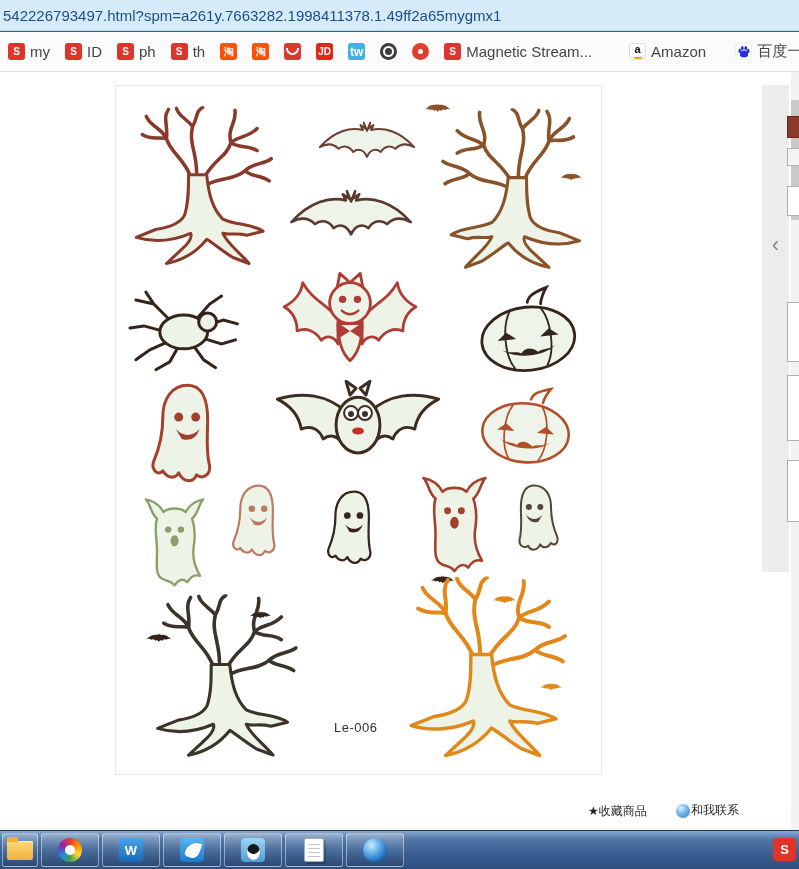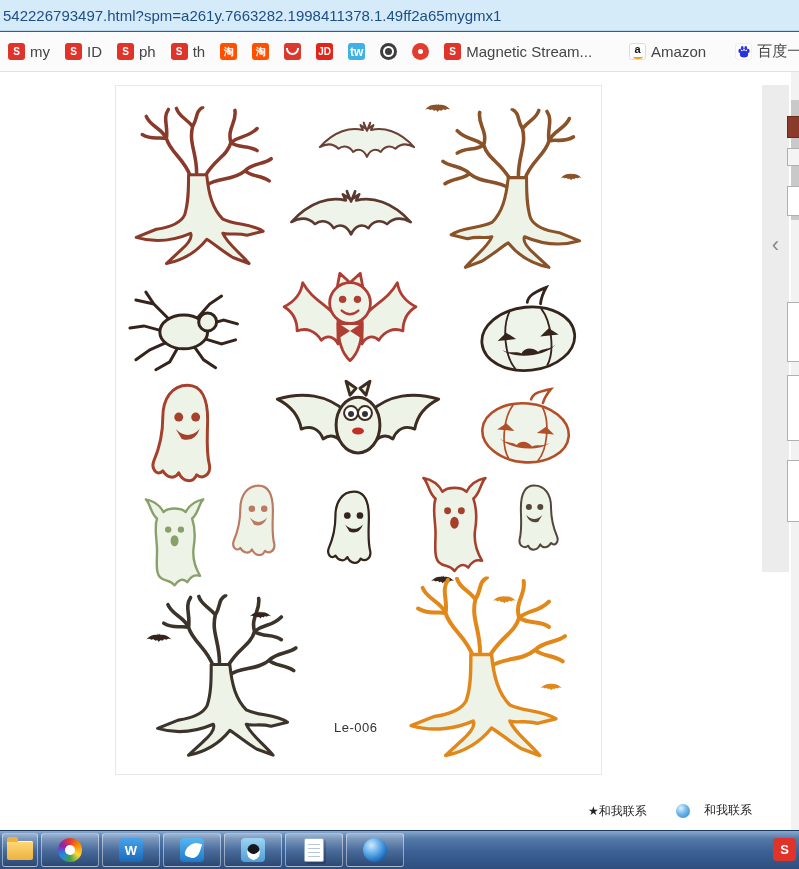--- a/index.html
+++ b/index.html
@@ -54,21 +54,21 @@
   .eb-a { top:44px; height:22px; background:#8b3a2a; border-color:#6a2a1a; }
   .eb-b { top:76px; height:18px; background:#f4f4f4; }
   .eb-c { top:114px; height:30px; }
   .eb-d { top:230px; height:60px; }
   .eb-e { top:303px; height:66px; }
   .eb-f { top:388px; height:62px; }
 
   .footer-links { position:absolute; top:731px; left:0; width:799px; height:20px; }
   .fav { position:absolute; left:588px; top:0; font-size:12px; color:#222; cursor:pointer; white-space:nowrap; }
   .contact { position:absolute; left:676px; top:-1px; font-size:12px; color:#222;
-    display:flex; align-items:center; gap:14px; cursor:pointer; white-space:nowrap; }
+    display:flex; align-items:center; gap:1px; cursor:pointer; white-space:nowrap; }
   .qq-ball { width:14px; height:14px; border-radius:50%; flex:none;
     background:radial-gradient(circle at 35% 30%, #dff1ff, #6db6ea 45%, #2b7fc4); }
 
   
   .taskbar { position:absolute; top:830px; left:0; width:799px; height:39px;
     background:linear-gradient(#88a9cf, #547aa8 20%, #3c6093 55%, #2e4f7f);
     border-top:1px solid #1d3a5f; display:flex; align-items:center; padding-left:2px; gap:3px; }
   .tb-btn { width:58px; height:34px; border:1px solid rgba(255,255,255,.45); border-radius:3px;
     background:linear-gradient(rgba(255,255,255,.30), rgba(255,255,255,.08) 45%, rgba(0,0,0,.10));
     display:flex; align-items:center; justify-content:center; cursor:pointer; flex:none; }
@@ -307,21 +307,21 @@
     <div class="scroll-thumb"></div>
 
     <div class="edge-box eb-a"></div>
     <div class="edge-box eb-b"></div>
     <div class="edge-box eb-c"></div>
     <div class="edge-box eb-d"></div>
     <div class="edge-box eb-e"></div>
     <div class="edge-box eb-f"></div>
 
     <div class="footer-links">
-      <span class="fav">★和我联系</span>
+      <span class="fav">★收藏商品</span>
       <span class="contact">
         <i class="qq-ball"></i>
         <span>和我联系</span>
       </span>
     </div>
   </div>
 
   <div class="taskbar">
     <div class="tb-btn small">
       <span class="folder-icon"></span>

